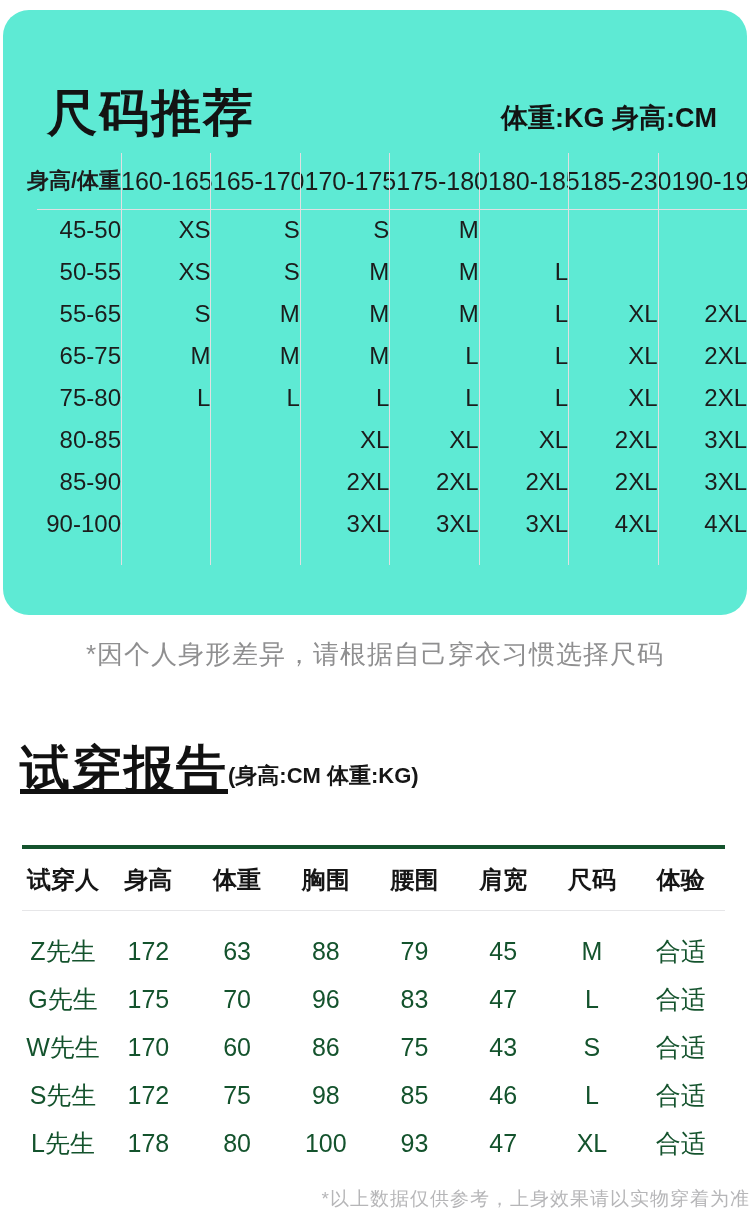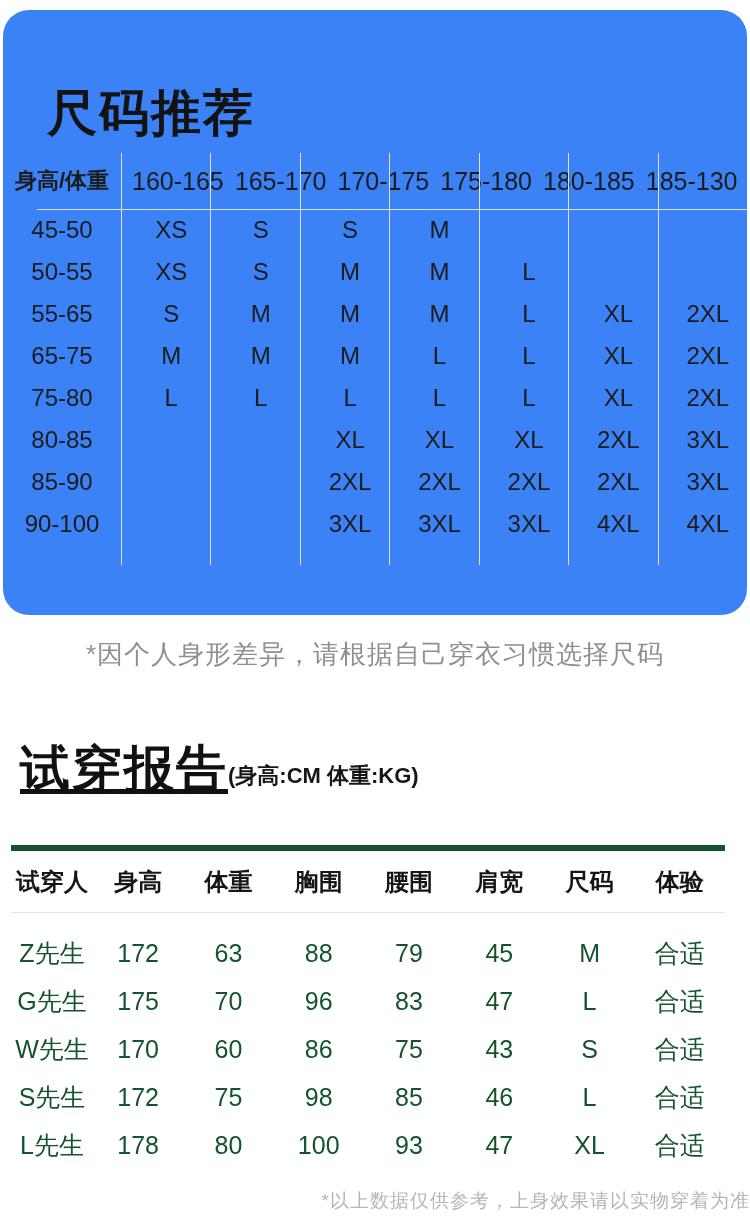--- a/index.html
+++ b/index.html
@@ -8,21 +8,21 @@
     height:1218px;
     font-family:"Liberation Sans","DejaVu Sans",sans-serif;
     color:#161616;
     overflow:hidden;
   }
 
   
   .card {
     margin:10px 3px 0 3px;
     height:605px;
-    background:#3b82f6;
+    background:#5eead4;
     border-radius:26px;
     overflow:hidden;
   }
   .card-head {
     height:143px;
     display:flex;
     justify-content:space-between;
     align-items:flex-end;
     padding:0 30px 14px 44px;
   }
@@ -42,24 +42,23 @@
   }
   .size-grid {
     position:relative;
     padding-bottom:20px;
   }
   .srow {
     display:grid;
     grid-template-columns:118px repeat(7,1fr);
     height:42px;
     align-items:center;
-    text-align:center;
+    text-align:right;
     font-size:24px;
     color:#1c1c1c;
-    gap:11px;
   }
   .srow.head { height:56px; font-size:25px; }
   .scell { white-space:nowrap; }
   .scell.corner { font-size:22px; font-weight:700; }
   .vline {
     position:absolute;
     top:0; bottom:0;
     width:1px;
     background:#e0e0e2;
   }
@@ -94,22 +93,22 @@
     text-decoration:underline;
   }
   .report-unit {
     font-size:22px;
     font-weight:700;
     padding-bottom:6px;
     color:#161616;
     white-space:nowrap;
   }
   .report-grid {
-    margin:48px 25px 0 11px;
-    border-top:6px solid #14532d;
+    margin:48px 25px 0 22px;
+    border-top:4px solid #14532d;
   }
   .rrow {
     display:grid;
     grid-template-columns:82px repeat(7,1fr);
     align-items:center;
     text-align:center;
     white-space:nowrap;
   }
   .rrow.head {
     height:62px;
@@ -127,30 +126,31 @@
     color:#b6b6b8;
     letter-spacing:1px;
   }
 </style>
 </head>
 <body>
 
 <div class="card">
   <div class="card-head">
     <div class="size-title">尺码推荐</div>
+    <div class="size-unit">体重:KG 身高:CM</div>
   </div>
   <div class="size-grid">
       <div class="srow head">
         <div class="scell corner">身高/体重</div>
         <div class="scell colhead">160-165</div>
         <div class="scell colhead">165-170</div>
         <div class="scell colhead">170-175</div>
         <div class="scell colhead">175-180</div>
         <div class="scell colhead">180-185</div>
-        <div class="scell colhead">185-130</div>
+        <div class="scell colhead">185-230</div>
         <div class="scell colhead">190-195</div>
       </div>
       <div class="srow">
         <div class="scell rowlabel">45-50</div>
         <div class="scell">XS</div>
         <div class="scell">S</div>
         <div class="scell">S</div>
         <div class="scell">M</div>
         <div class="scell"></div>
         <div class="scell"></div>

